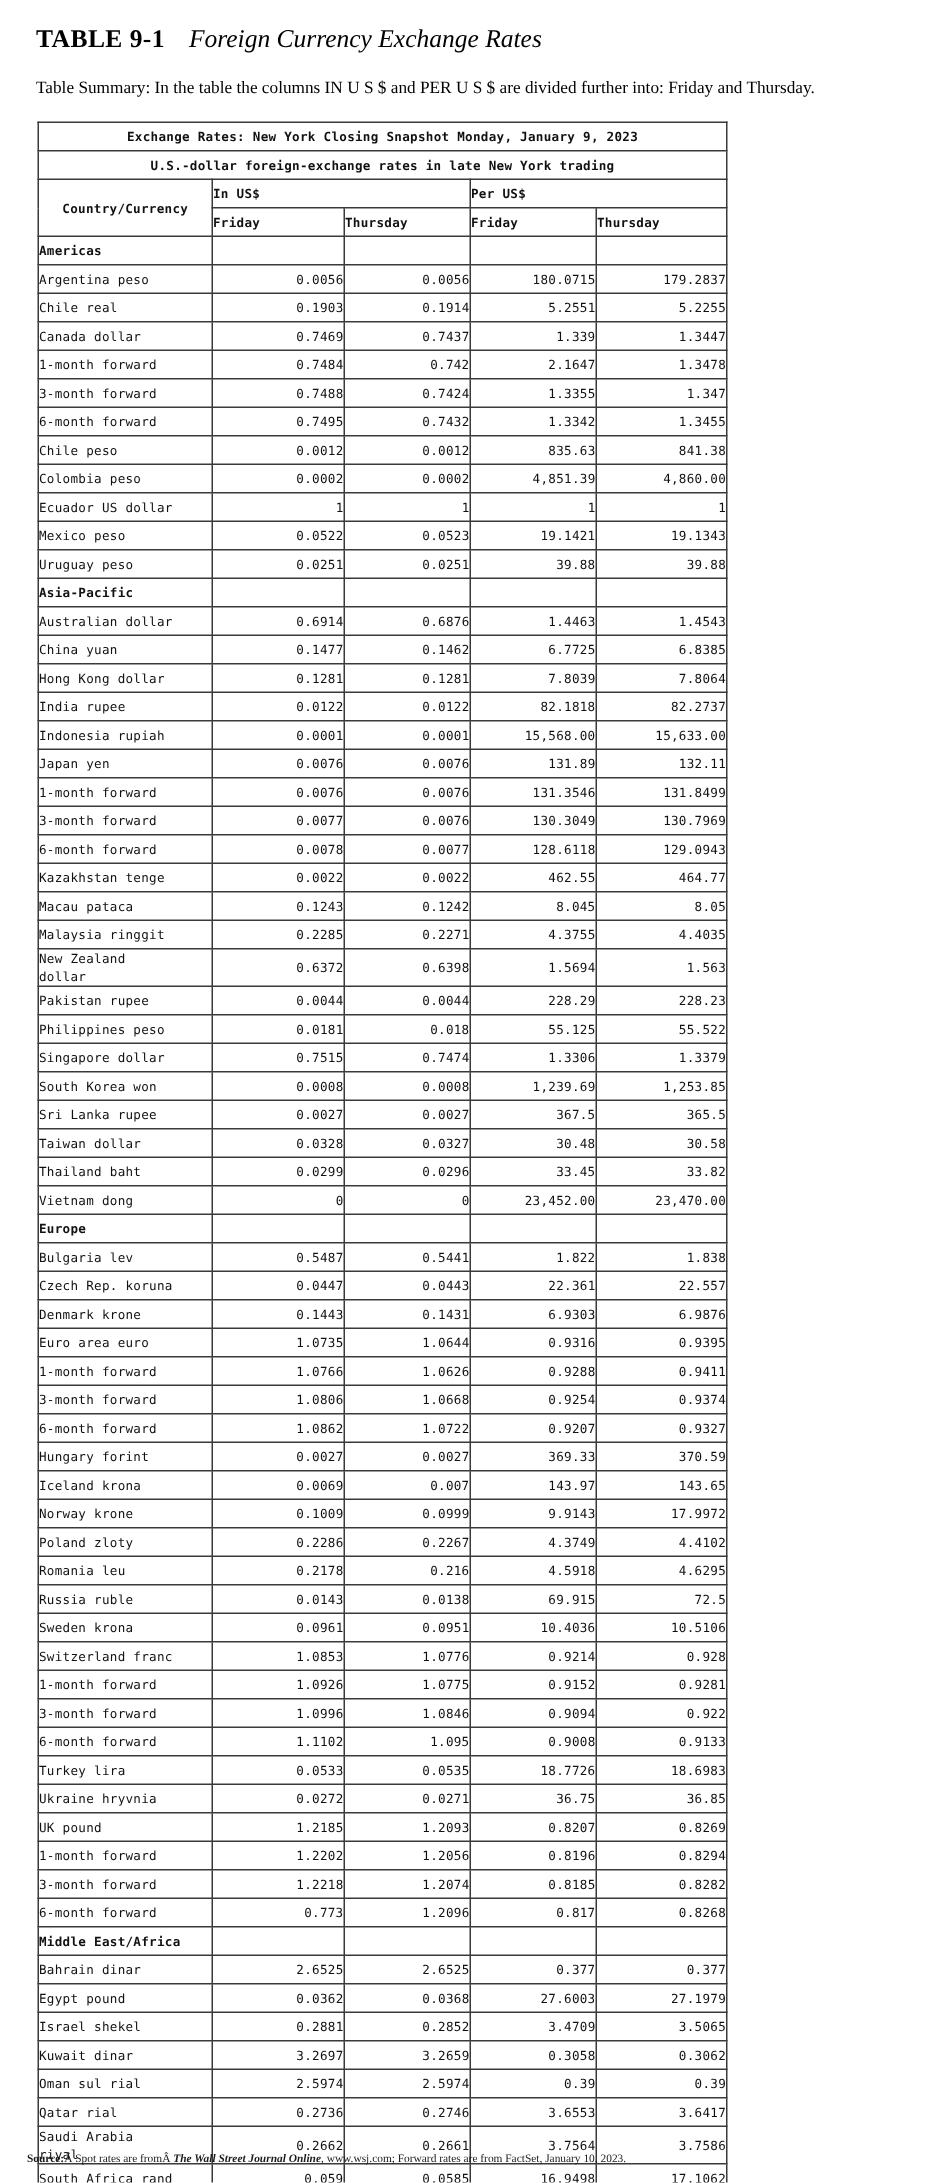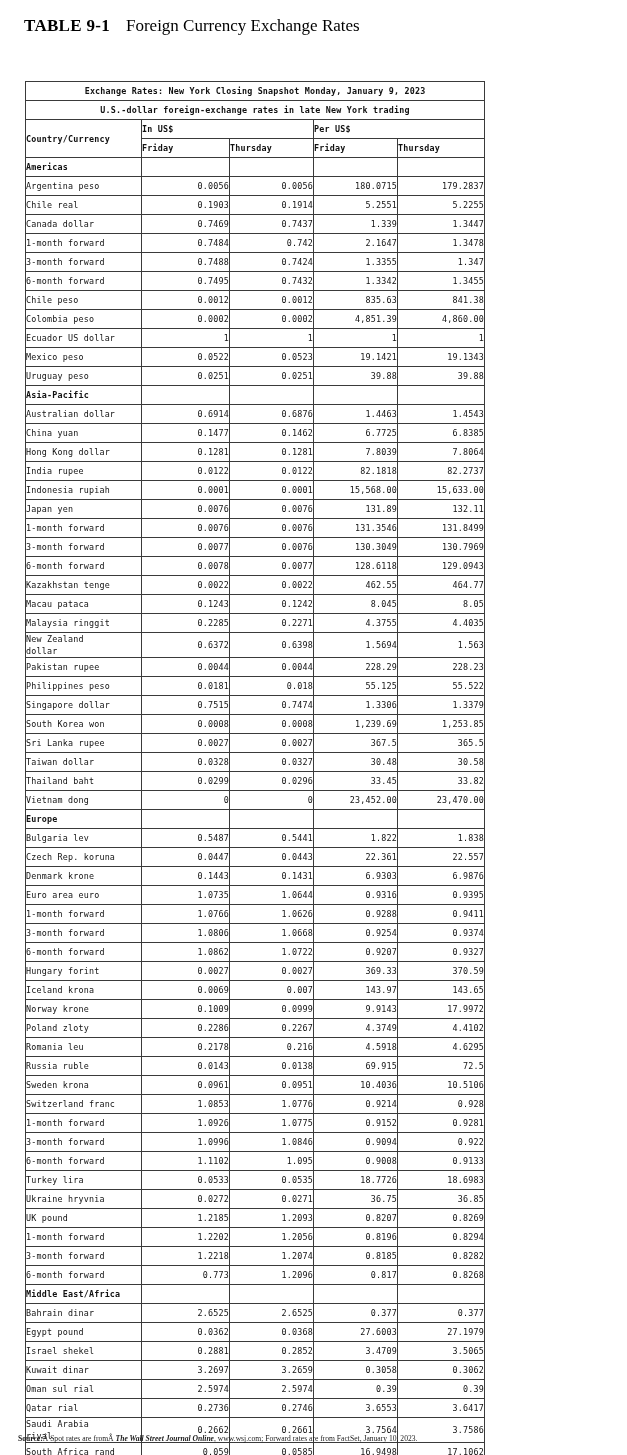--- a/index.html
+++ b/index.html
@@ -30,20 +30,21 @@
     line-height: 20px;
     white-space: nowrap;
   }
   .title .tnum {
     font-weight: bold;
     letter-spacing: 0.3px;
   }
   .title .tname {
     font-weight: normal;
     margin-left: 16px;
+    font-style: italic;
   }
   .summary {
     position: absolute;
     left: 24px;
     top: 52px;
     font-family: "Liberation Serif", serif;
     font-size: 11.5px;
     line-height: 14px;
     white-space: nowrap;
   }
@@ -78,21 +79,21 @@
     padding: 0 2px;
     margin-top: 14px;
   }
   .hd {
     text-align: left;
     font-weight: bold;
     letter-spacing: 0.2px;
     padding: 0 2px;
   }
   .hd-left {
-    text-align: left;
+    text-align: center;
     font-weight: bold;
     padding-left: 7px;
     letter-spacing: 0.2px;
   }
   .region {
     text-align: left;
     font-weight: bold;
     padding-left: 7px;
     letter-spacing: 0.2px;
   }
@@ -134,20 +135,21 @@
 </style>
 </head>
 <body>
 
 <div class="page">
 
   <div class="title">
     <span class="tnum">TABLE 9-1</span><span class="tname">Foreign Currency Exchange Rates</span>
   </div>
 
+  <div class="summary">Table Summary: In the table the columns IN U S $ and PER U S $ are divided further into: Friday and Thursday.</div>
 
   <table class="fx">
     <colgroup>
       <col class="c1">
         <col class="c2">
         <col class="c3">
         <col class="c4">
         <col class="c5">
     </colgroup>
     <tbody id="table-body">

